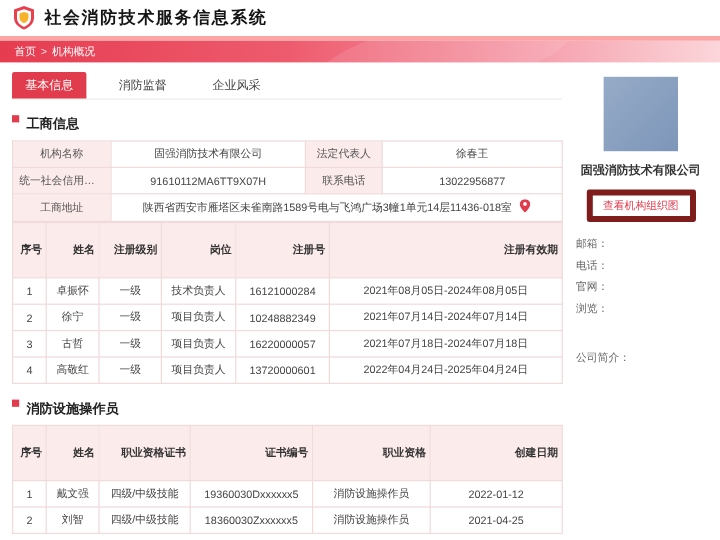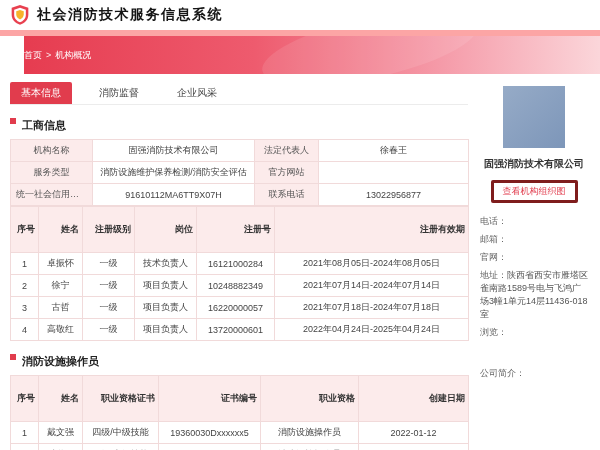--- a/index.html
+++ b/index.html
@@ -2,26 +2,26 @@
 <html><head>
 <meta charset="utf-8">
 <style>
   html,body{margin:0;padding:0;}
   body{
     width:600px;height:450px;overflow:hidden;background:#fff;
     font-family:"Liberation Sans","DejaVu Sans",sans-serif;color:#333;
     position:relative;
   }
   
-  .app-header{height:30px;display:flex;align-items:center;padding:0 10px;background:#fff;border-bottom:6px solid #fca5a5;}
+  .app-header{height:30px;display:flex;align-items:center;padding:0 10px;background:#fff;border-bottom:4px solid #fca5a5;}
   .app-header .logo{width:20px;height:22px;flex:0 0 auto;}
   .app-header .title{font-size:14px;font-weight:bold;color:#151515;margin-left:7px;letter-spacing:1.5px;}
   
-  .banner{height:38px;background:linear-gradient(90deg,#e63c50 0%,#ee5b6e 40%,#f59aa8 72%,#fbd6da 100%);
-    display:flex;align-items:center;padding:0 0;color:#fff;font-size:9px;position:relative;overflow:hidden;margin-left:24px;}
+  .banner{height:18px;background:linear-gradient(90deg,#e63c50 0%,#ee5b6e 40%,#f59aa8 72%,#fbd6da 100%);
+    display:flex;align-items:center;padding:0 12px;color:#fff;font-size:9px;position:relative;overflow:hidden;}
   .banner::after{content:"";position:absolute;right:120px;top:-18px;width:220px;height:60px;background:rgba(255,255,255,.10);border-radius:50%;transform:rotate(-12deg);}
   .crumb a{color:#fff;text-decoration:none;}
   .crumb-sep{margin:0 4px;opacity:.9;}
   
   .content{display:flex;padding:6px 10px 0 10px;}
   .main{width:458px;flex:0 0 auto;}
   .side{width:108px;margin-left:12px;text-align:center;flex:0 0 auto;}
   
   .tabs{display:flex;align-items:flex-end;border-bottom:1px solid #ececec;margin-top:2px;gap:16px;}
   .tab{font-size:10px;color:#444;padding:4px 11px;cursor:pointer;}
@@ -35,21 +35,21 @@
   td,th{border:1px solid #f1dada;padding:4px 5px;overflow:hidden;white-space:nowrap;text-overflow:ellipsis;}
   th{background:#fcebeb;color:#333;font-weight:bold;text-align:right;padding:16px 3px;}
   .data-table td{text-align:center;white-space:nowrap;}
   .info-table td{text-align:center;}
   .info-table .lbl{background:#fcebeb;color:#555;}
   .addr-cell{white-space:normal;}
   .pin{vertical-align:-1px;margin-left:4px;}
   
   .logo-box{width:62px;height:62px;margin:6px auto 9px auto;background:linear-gradient(135deg,#96abc7,#7d96b9);}
   .company-name{font-size:10px;font-weight:bold;color:#333;margin-bottom:9px;}
-  .org-btn{border:3px solid #7f1d1d;color:#e13c4d;background:#fff;font-size:9px;padding:2px 9px;border-radius:2px;cursor:pointer;margin-bottom:12px;font-family:inherit;}
+  .org-btn{border:5px solid #7f1d1d;color:#e13c4d;background:#fff;font-size:9px;padding:2px 9px;border-radius:2px;cursor:pointer;margin-bottom:12px;font-family:inherit;}
   .side-fields{text-align:left;font-size:9px;color:#555;line-height:13px;}
   .sfield{margin-bottom:5px;word-break:break-all;white-space:normal;}
   .sfield.gap{margin-top:28px;}
   .f-label{color:#666;}
 </style>
 </head>
 <body>
 
 <div class="app-header">
   <span class="logo">
@@ -89,30 +89,34 @@
           <col style="width:150px">
         </colgroup>
       <tbody>
           <tr>
         <td class="lbl">机构名称</td>
         <td>固强消防技术有限公司</td>
         <td class="lbl">法定代表人</td>
         <td>徐春王</td>
       </tr>
       <tr>
-        <td class="lbl">服务类型</td>
-        <td>消防设施维护保养检测/消防安全评估</td>
-        <td class="lbl">官方网站</td>
-        <td></td>
-      </tr>
-      <tr>
         <td class="lbl">统一社会信用代码</td>
         <td>91610112MA6TT9X07H</td>
         <td class="lbl">联系电话</td>
         <td>13022956877</td>
+      </tr>
+      <tr>
+        <td class="lbl">工商地址</td>
+        <td colspan="3" class="addr-cell">
+          <span>陕西省西安市雁塔区未雀南路1589号电与飞鸿广场3幢1单元14层11436-018室</span>
+          <svg class="pin" width="9" height="11" viewBox="0 0 12 15">
+            <path d="M6 0C2.7 0 0 2.5 0 5.6 0 9.8 6 15 6 15s6-5.2 6-9.4C12 2.5 9.3 0 6 0z" fill="#e13c4d"></path>
+            <circle cx="6" cy="5.4" r="2.1" fill="#fff"></circle>
+          </svg>
+        </td>
       </tr>
     </tbody>
       </table>
 
     <table class="data-table">
       <colgroup>
           <col style="width:28px">
           <col style="width:44px">
           <col style="width:52px">
           <col style="width:62px">
@@ -207,21 +211,20 @@
           </tr>
         </tbody>
     </table>
   </div>
 
   <div class="side">
     <div class="logo-box"></div>
     <div class="company-name">固强消防技术有限公司</div>
     <button class="org-btn">查看机构组织图</button>
     <div class="side-fields">
+      <div class="sfield"><span class="f-label">邮箱：</span><span></span></div>
       <div class="sfield"><span class="f-label">电话：</span><span></span></div>
-      <div class="sfield"><span class="f-label">邮箱：</span><span></span></div>
       <div class="sfield"><span class="f-label">官网：</span><span></span></div>
-      <div class="sfield"><span class="f-label">地址：</span><span>陕西省西安市雁塔区雀南路1589号电与飞鸿广场3幢1单元14层11436-018室</span></div>
       <div class="sfield"><span class="f-label">浏览：</span><span></span></div>
       <div class="sfield gap"><span class="f-label">公司简介：</span><span></span></div>
     </div>
   </div>
 </div>
 
 </body></html>

